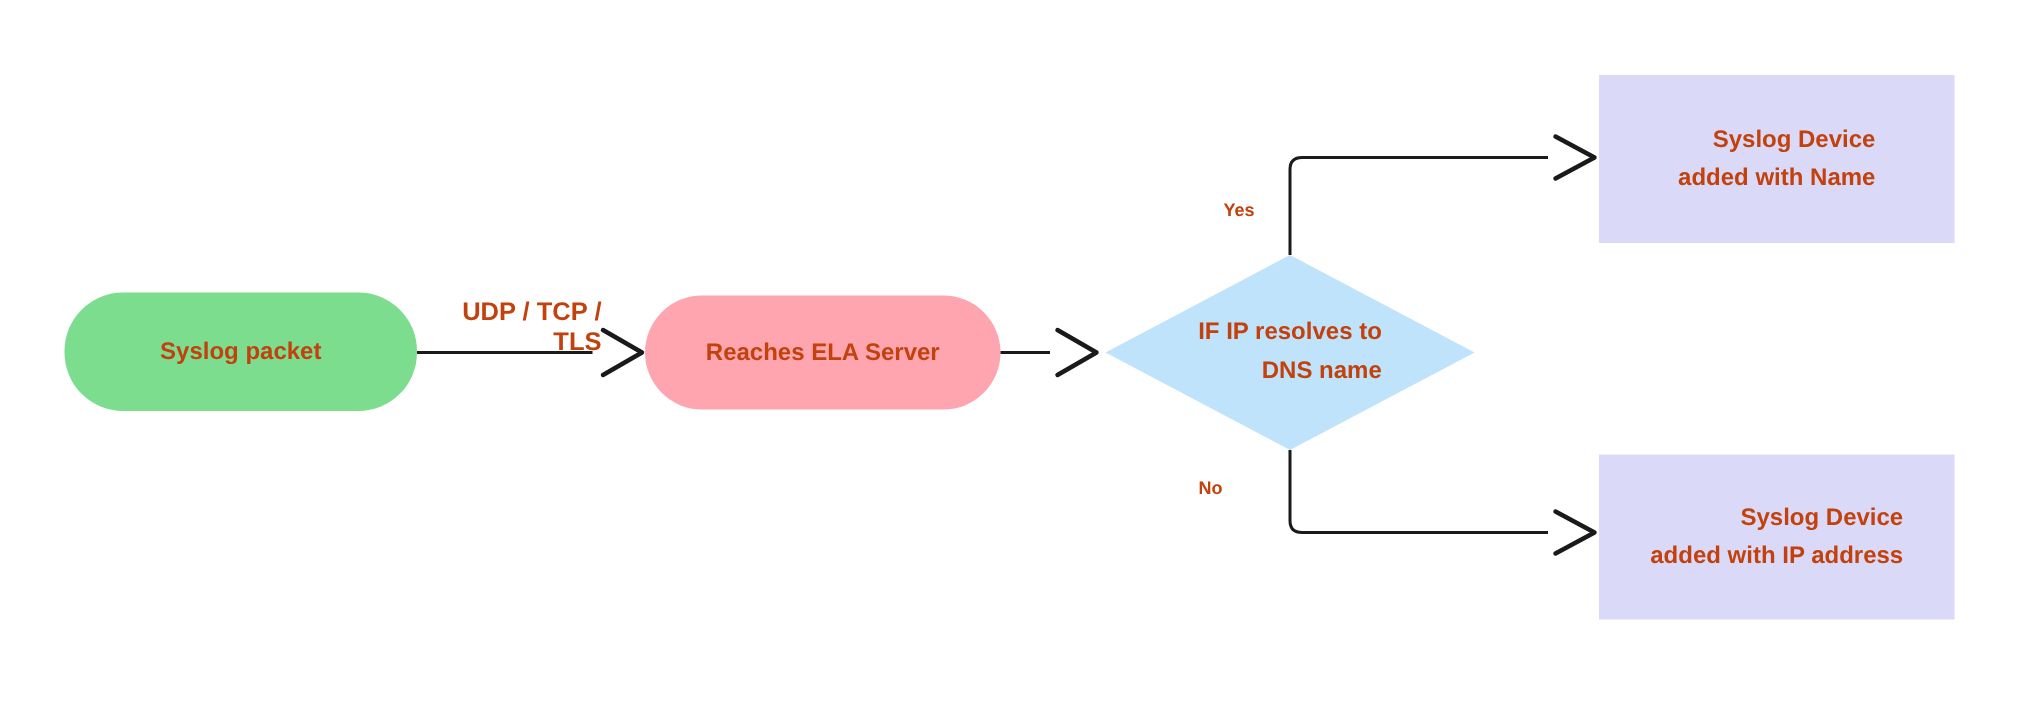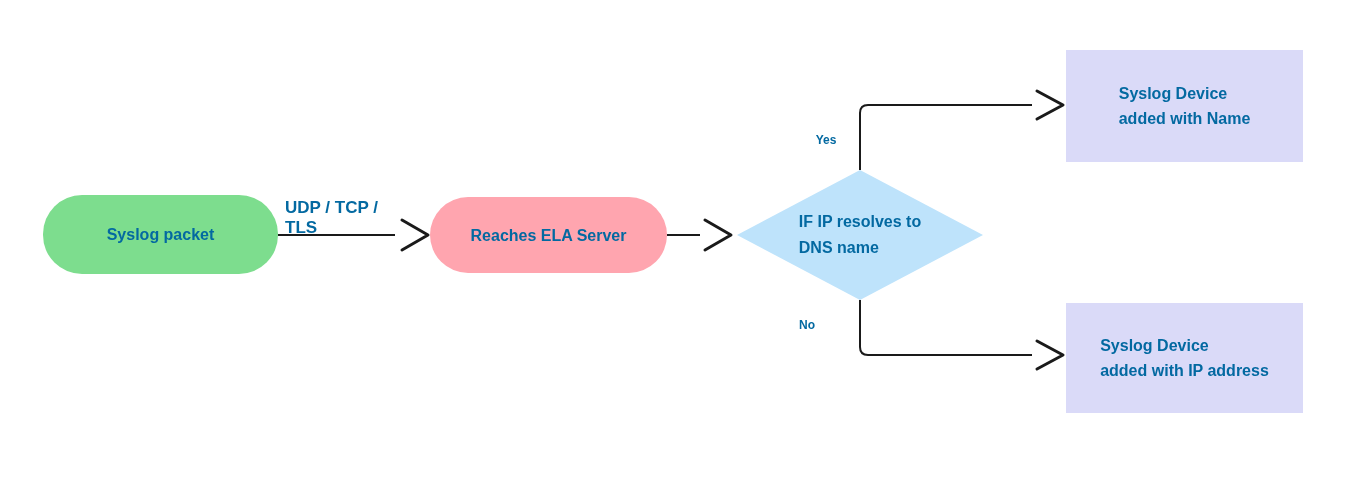--- a/index.html
+++ b/index.html
@@ -11,23 +11,23 @@
     height: 479px;
     background: #ffffff;
     overflow: hidden;
   }
   .canvas svg { position: absolute; left: 0; top: 0; }
   .lbl {
     position: absolute;
     display: flex;
     align-items: center;
     justify-content: center;
-    text-align: left;
+    text-align: right;
     font-weight: bold;
-    color: #0369a1;
+    color: #c2410c;
     white-space: pre-line;
     pointer-events: none;
   }
   .node-lbl { font-size: 16px; line-height: 25px; }
   .lbl-syslog-packet { left: 43px;  top: 195px; width: 235px; height: 79px; }
   .lbl-reaches-ela   { left: 430px; top: 197px; width: 237px; height: 76px; }
   .lbl-decision      { left: 760px; top: 170px; width: 200px; height: 130px; line-height: 26px; }
   .lbl-added-name    { left: 1066px; top: 50px;  width: 237px; height: 112px; }
   .lbl-added-ip      { left: 1066px; top: 303px; width: 237px; height: 110px; }
   .edge-lbl { font-size: 17px; }

